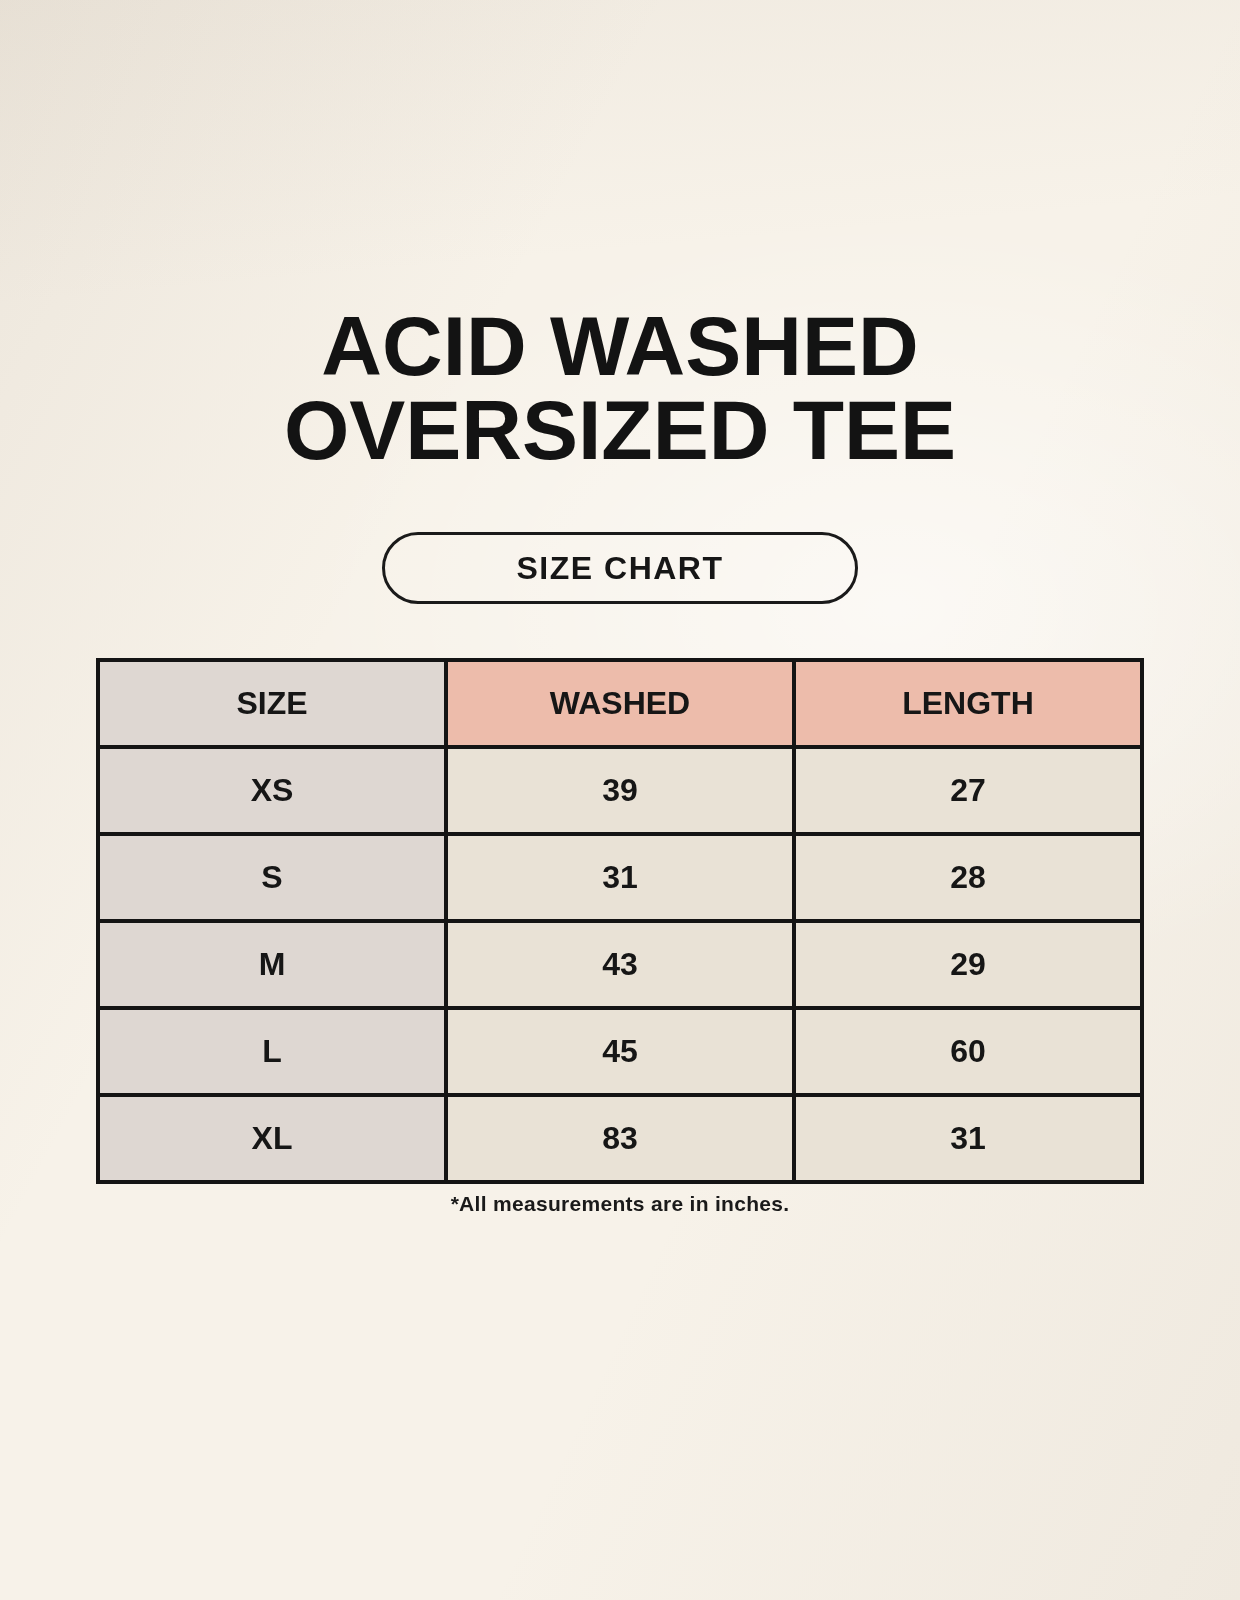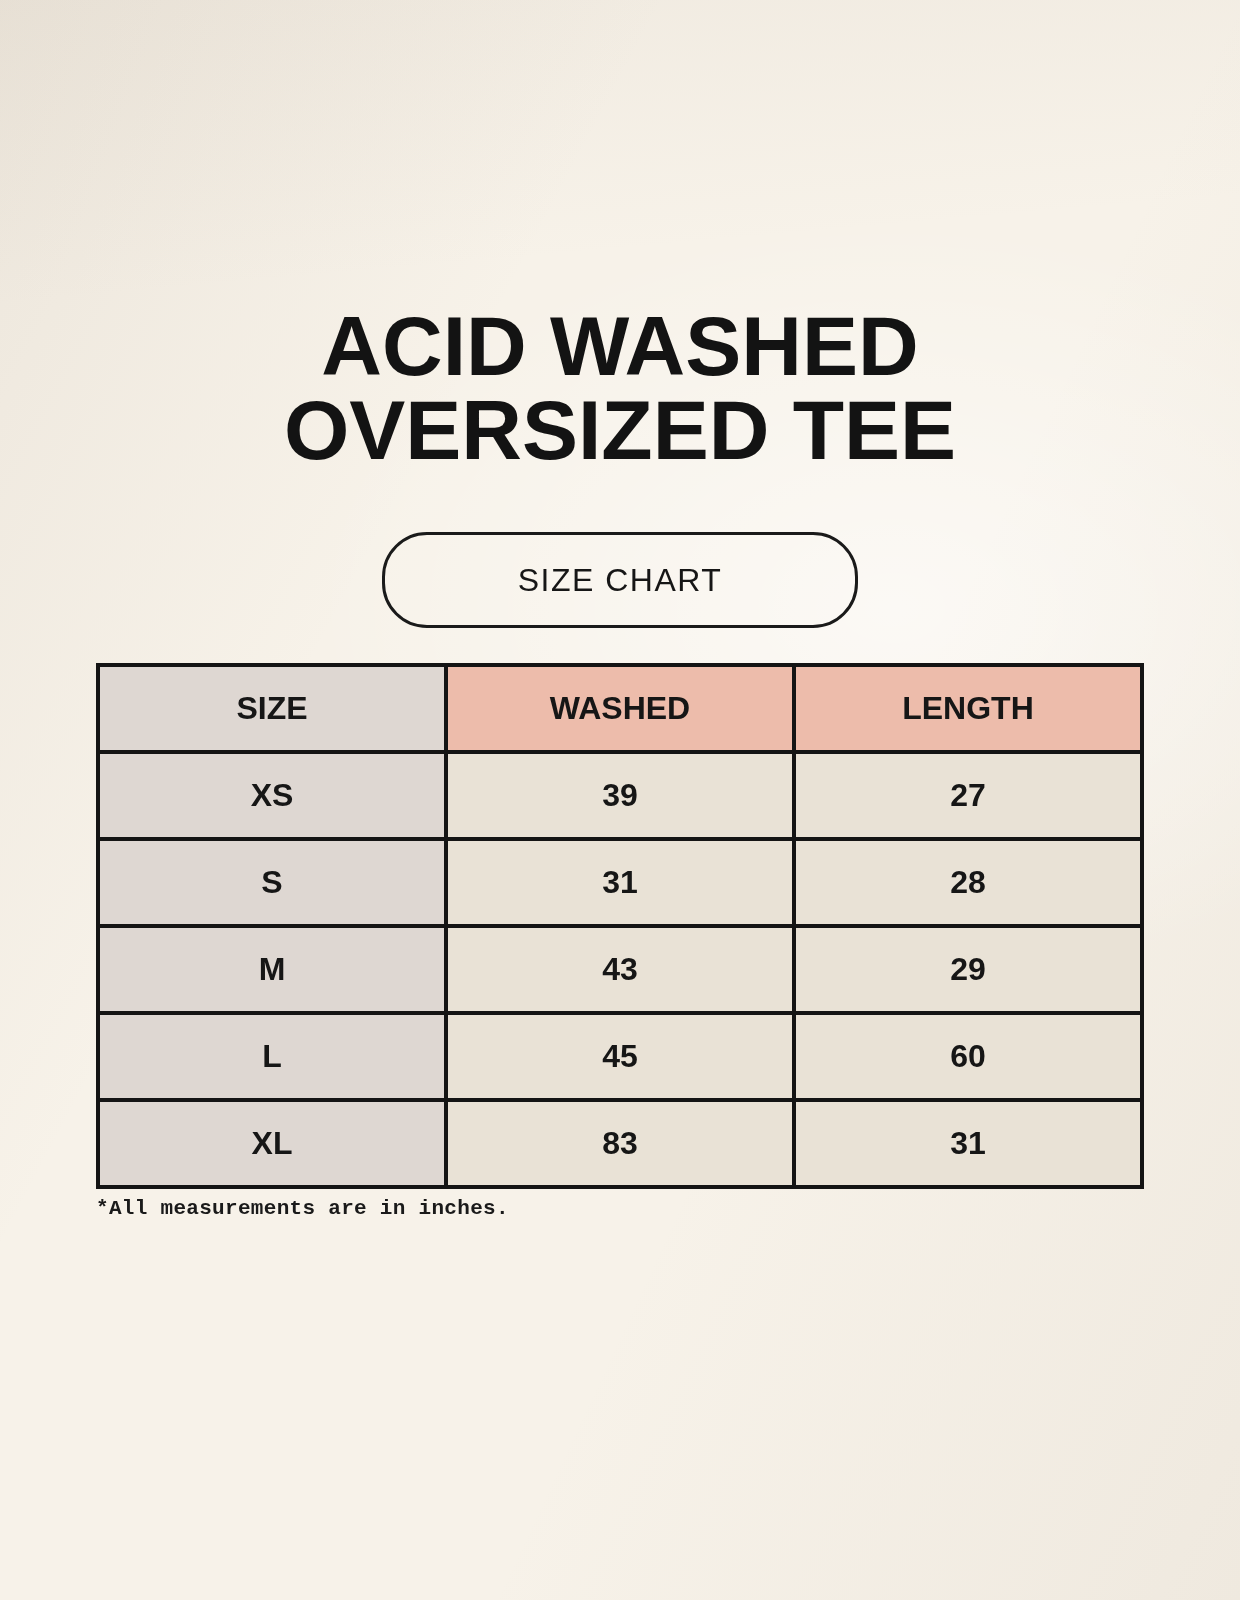--- a/index.html
+++ b/index.html
@@ -39,38 +39,38 @@
   }
   .title span { display: block; }
 
   .pill-wrap {
     display: flex;
     justify-content: center;
     margin-top: 60px;
   }
   .pill {
     width: 476px;
-    height: 96px;
+    height: 72px;
     border: 3px solid #1a1a1a;
     border-radius: 45px;
     background: transparent;
     display: flex;
     align-items: center;
     justify-content: center;
     font-family: "Liberation Sans", sans-serif;
     font-size: 32px;
-    font-weight: normal;
+    font-weight: bold;
     letter-spacing: 1.5px;
     color: #161616;
     cursor: pointer;
   }
 
   .table-wrap {
     width: 1048px;
-    margin: 35px auto 0 auto;
+    margin: 54px auto 0 auto;
   }
 
   table.size-chart {
     width: 1048px;
     border-collapse: collapse;
     table-layout: fixed;
   }
   table.size-chart th,
   table.size-chart td {
     border: 4px solid #141414;
@@ -82,22 +82,22 @@
   table.size-chart th { font-weight: bold; }
   table.size-chart td { font-weight: bold; }
 
   .col-size-bg   { background: #ded7d2; }
   .hdr-measure   { background: #edbcab; }
   .cell-measure  { background: #e9e2d6; }
 
   .footnote {
     width: 1048px;
     margin: 8px auto 0 auto;
-    text-align: left;
-    font-family: Liberation Mono, monospace;
+    text-align: center;
+    font-family: Liberation Sans, sans-serif;
     font-size: 21px;
     font-weight: bold;
     letter-spacing: 0.3px;
     color: #1a1a1a;
   }
 </style>
 </head>
 <body>
 
 <div class="page">

